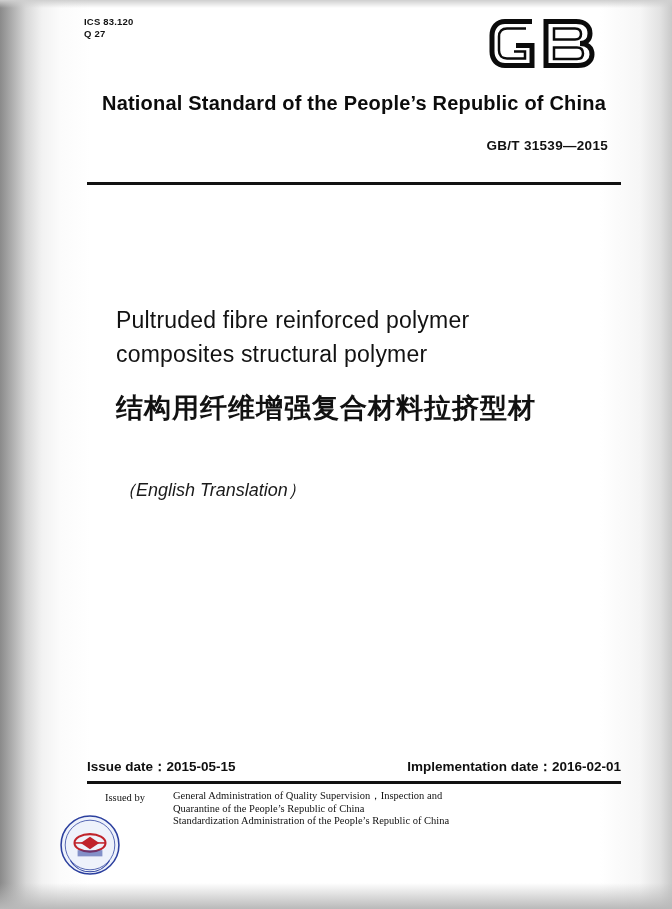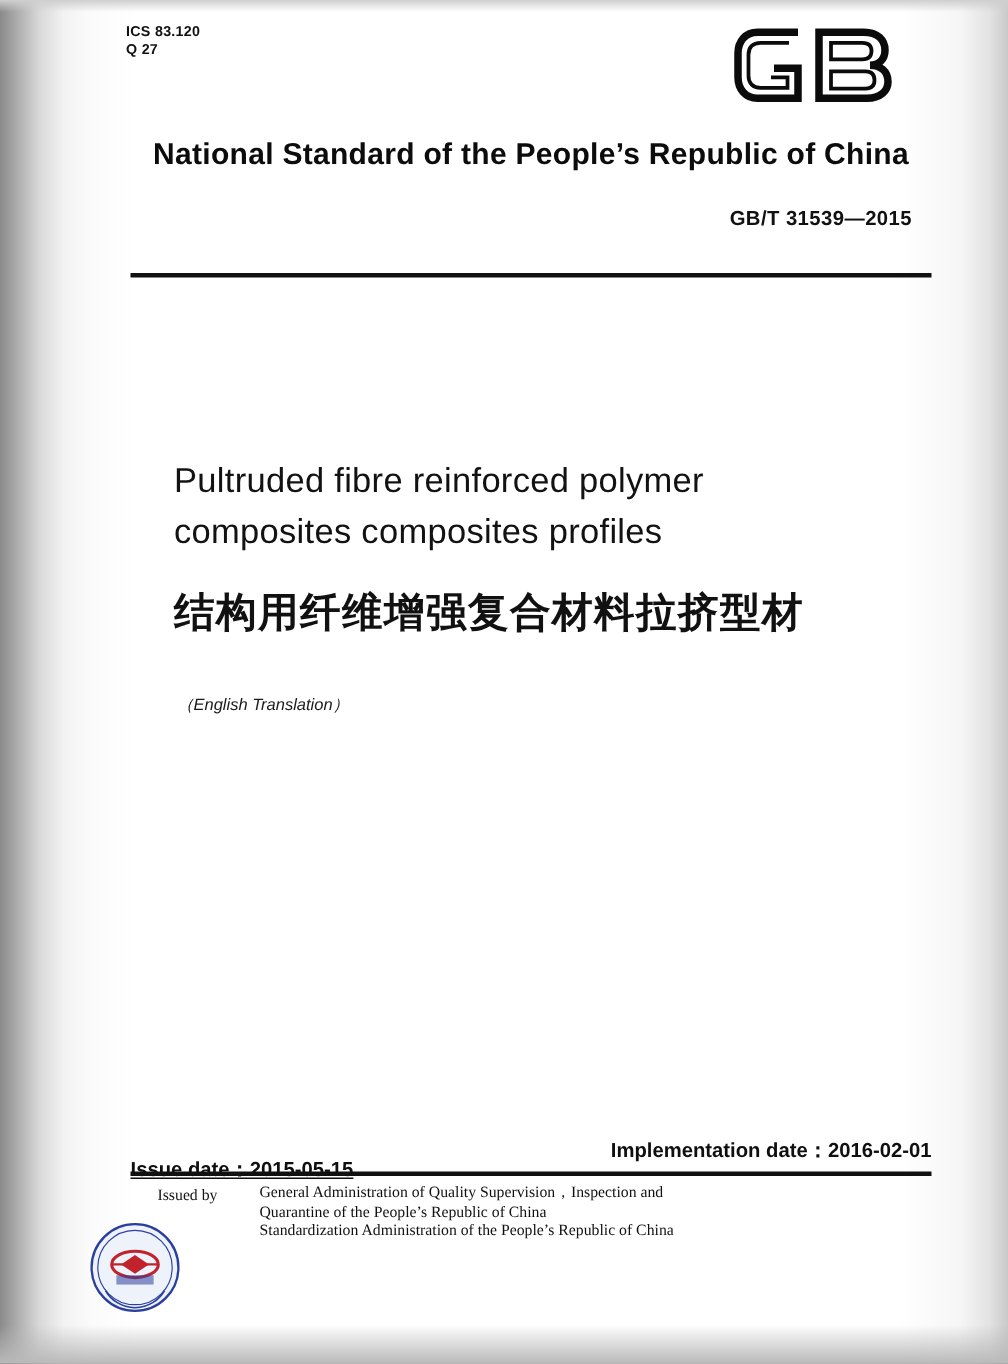--- a/index.html
+++ b/index.html
@@ -119,41 +119,40 @@
     font-size: 27px;
     line-height: 36px;
     color: #111;
     letter-spacing: 1px;
     font-weight: 700;
   }
 
   .title-note {
     position: absolute;
     left: 34px;
-    top: 462px;
-    font-size: 11px;
+    top: 478px;
+    font-size: 18px;
     font-style: italic;
     color: #1a1a1a;
   }
 
   .dates {
     position: absolute;
     left: 3px;
     top: 758px;
     width: 534px;
     height: 20px;
   }
   .issue-date {
     position: absolute;
     left: 0;
-    top: 13px;
+    top: 0;
     font-size: 13.5px;
     font-weight: bold;
     color: #0f0f0f;
-    text-decoration: underline;
   }
   .impl-date {
     position: absolute;
     right: 0;
     top: 0;
     font-size: 13.5px;
     font-weight: bold;
     color: #0f0f0f;
   }
 
@@ -231,21 +230,21 @@
     </svg>
 
     <div class="nat-title">National Standard of the People’s Republic of China</div>
 
     <div class="std-no">GB/T 31539—2015</div>
 
     <div class="rule-top"></div>
 
     <div class="title-en">
       <div>Pultruded fibre reinforced polymer</div>
-      <div>composites composites profiles</div>
+      <div>composites structural polymer</div>
     </div>
 
     <div class="title-cn">结构用纤维增强复合材料拉挤型材</div>
 
     <div class="title-note">（English Translation）</div>
 
     <div class="dates">
       <div class="issue-date">Issue date：2015-05-15</div>
       <div class="impl-date">Implementation date：2016-02-01</div>
     </div>

